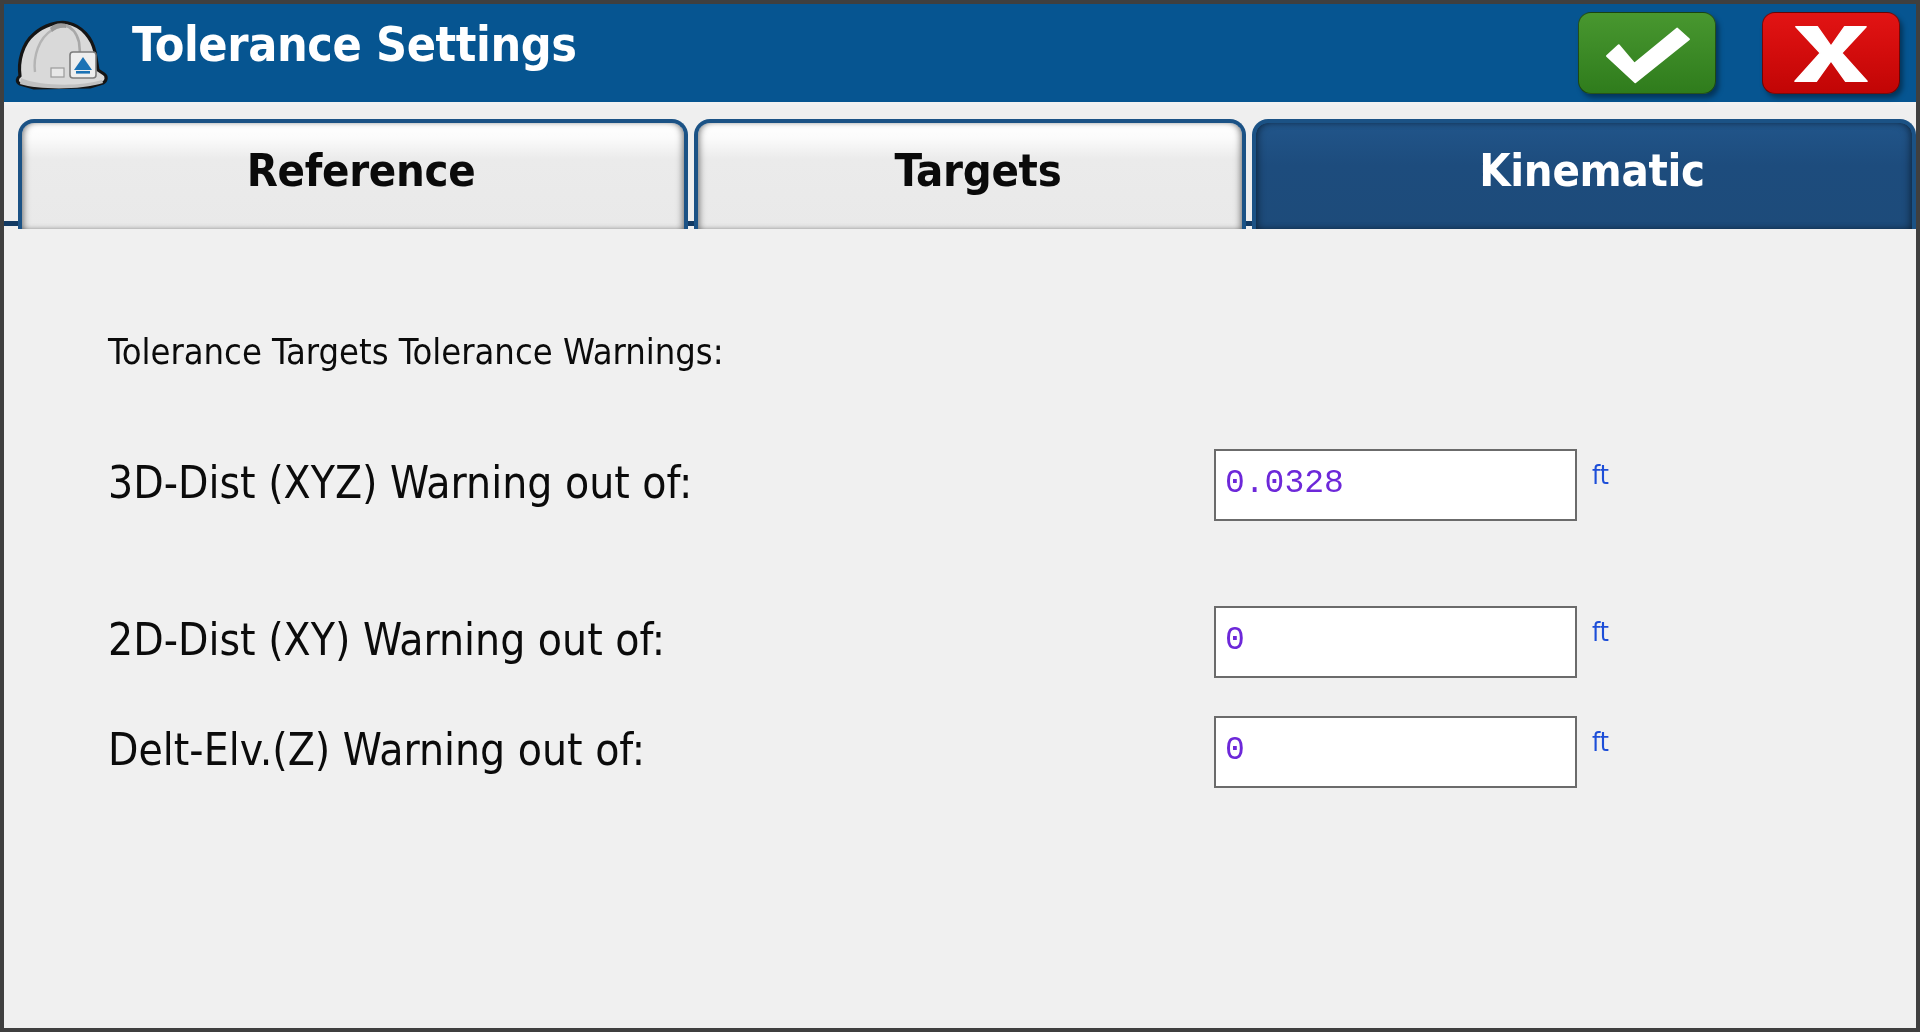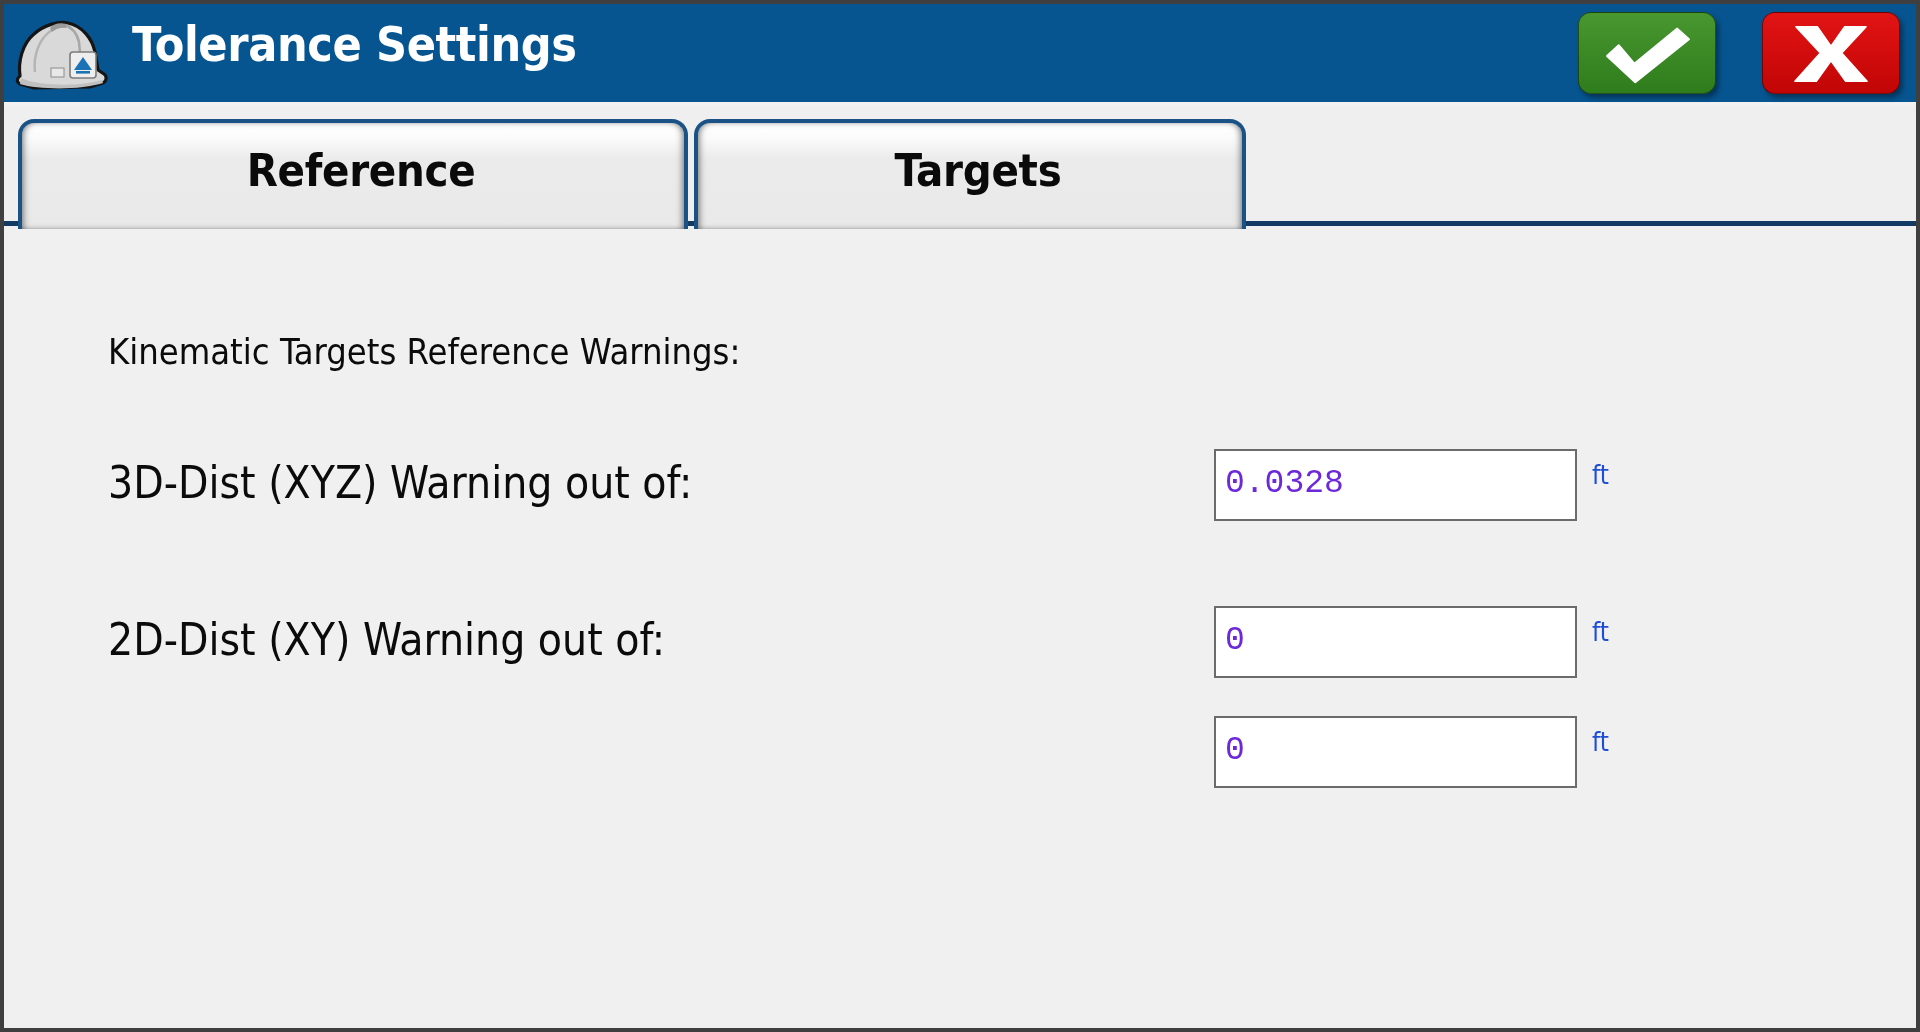--- a/index.html
+++ b/index.html
@@ -241,37 +241,41 @@
     </div>
   </div>
 
   <div class="tabstrip">
     <div class="tab tab-inactive" id="tab-reference">
       <div class="tab-label">Reference</div>
     </div>
     <div class="tab tab-inactive" id="tab-static">
       <div class="tab-label">Targets</div>
     </div>
+    <div class="tab tab-active" id="tab-kinematic">
+      <div class="tab-label">Kinematic</div>
+    </div>
   </div>
 
   <div class="content">
 
-    <div class="section-heading">Kinematic Targets Reference Warnings:</div>
+    <div class="section-heading">Tolerance Targets Tolerance Warnings:</div>
 
     <div class="field-row" id="row-0">
       <div class="field-label">3D-Dist (XYZ) Warning out of:</div>
       <input class="field-input" type="text" value="0.0328" style="">
       <div class="field-unit">ft</div>
     </div>
 
     <div class="field-row" id="row-1">
       <div class="field-label">2D-Dist (XY) Warning out of:</div>
       <input class="field-input" type="text" value="0" style="">
       <div class="field-unit">ft</div>
     </div>
 
     <div class="field-row" id="row-2">
+      <div class="field-label">Delt-Elv.(Z) Warning out of:</div>
       <input class="field-input" type="text" value="0" style="">
       <div class="field-unit">ft</div>
     </div>
 
   </div>
 </div>
 
 </body></html>

